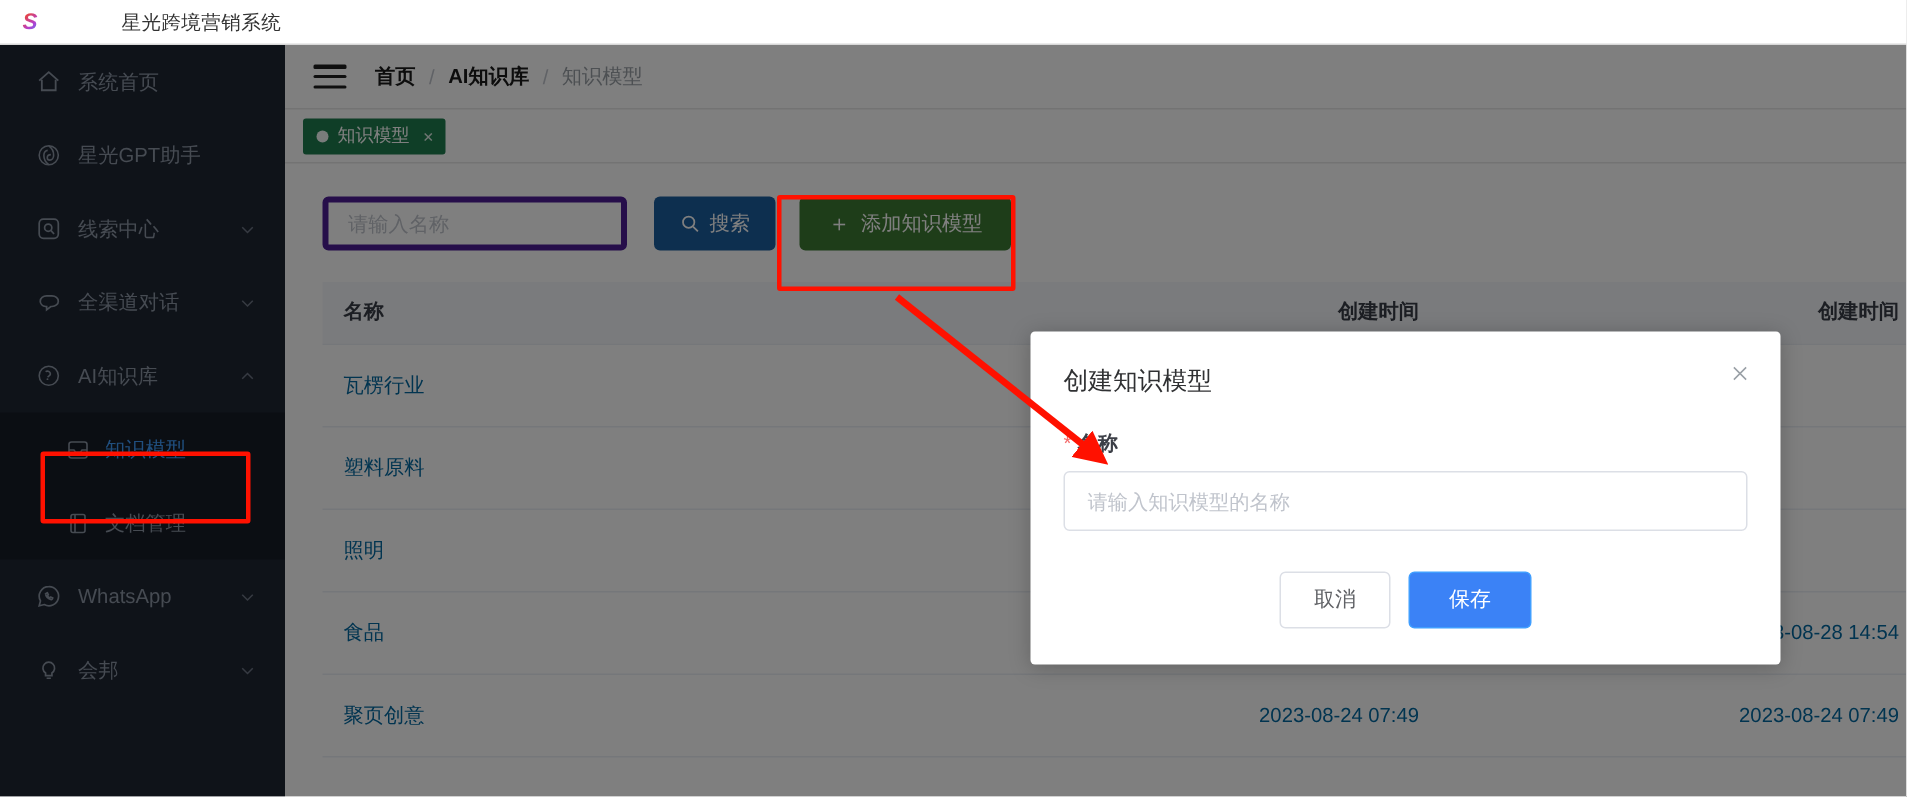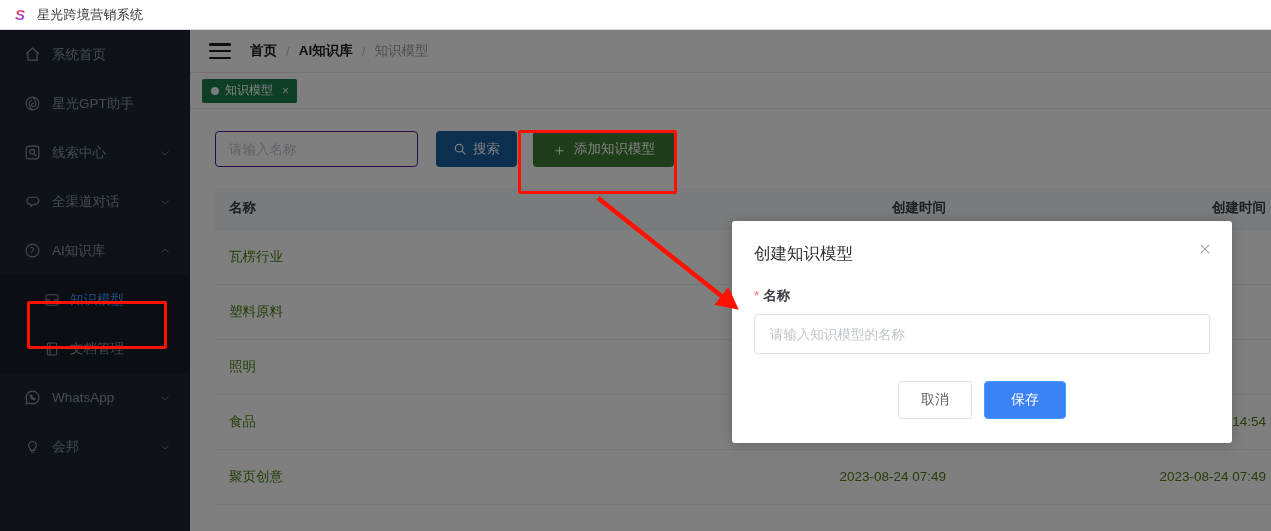--- a/index.html
+++ b/index.html
@@ -38,20 +38,21 @@
     background: linear-gradient(135deg, #f2a93b 0%, #e8443c 28%, #b43fd0 58%, #3d8ef5 85%);
     -webkit-background-clip: text;
     background-clip: text;
     color: transparent;
     margin-right: 8px;
   }
   .brand-title {
     font-size: 13px;
     color: #333333;
     letter-spacing: .3px;
+    margin-left: 44px;
   }
 
   
   .window-body {
     position: absolute;
     left: 0; top: 30px;
     width: 1271px; height: 518px;
     background: #f0f0f0;
     overflow: hidden;
   }
@@ -163,21 +164,21 @@
     background: #ffffff; opacity: .95;
     margin-right: 6px;
   }
   .tab-close { margin-left: 9px; font-size: 12px; opacity: .85; cursor: pointer; }
 
   .content { padding: 22px 22px 0 25px; }
 
   .toolbar { display: flex; align-items: center; }
   .search-input {
     width: 203px; height: 36px;
-    border: 1px solid #4c1d95;
+    border: 4px solid #4c1d95;
     border-radius: 4px;
     padding: 0 13px;
     font-size: 13.5px;
     color: #606266;
     outline: none;
     background: #ffffff;
     font-family: inherit;
   }
   .search-input::placeholder { color: #c0c4cc; }
   .btn {
@@ -204,21 +205,21 @@
     background: #f5f7fa;
     color: #383d47;
     font-size: 13.5px;
     font-weight: bold;
     text-align: left;
     height: 41px;
     padding: 0 14px;
     border-bottom: 1px solid #ebeef5;
   }
   .tbl td {
-    color: #4d7c0f;
+    color: #0369a1;
     font-size: 13.5px;
     height: 55px;
     padding: 0 14px;
     border-bottom: 1px solid #ebeef5;
     white-space: nowrap;
   }
   .col-name  { width: 425px; }
   .col-ctime { width: 320px; text-align: right; }
   .col-utime { width: 320px; text-align: right; }
   .tbl th.col-ctime, .tbl th.col-utime { text-align: right; }
@@ -228,21 +229,21 @@
     position: absolute;
     left: 0; top: 0;
     width: 1271px; height: 501px;
     background: rgba(0,0,0,.5);
     z-index: 20;
   }
 
   
   .modal {
     position: absolute;
-    left: 732px; top: 191px;
+    left: 687px; top: 191px;
     width: 500px;
     background: #ffffff;
     border-radius: 3px;
     box-shadow: 0 2px 14px rgba(0,0,0,.22);
     z-index: 30;
   }
   .modal-head {
     position: relative;
     padding: 22px 22px 6px 22px;
   }

